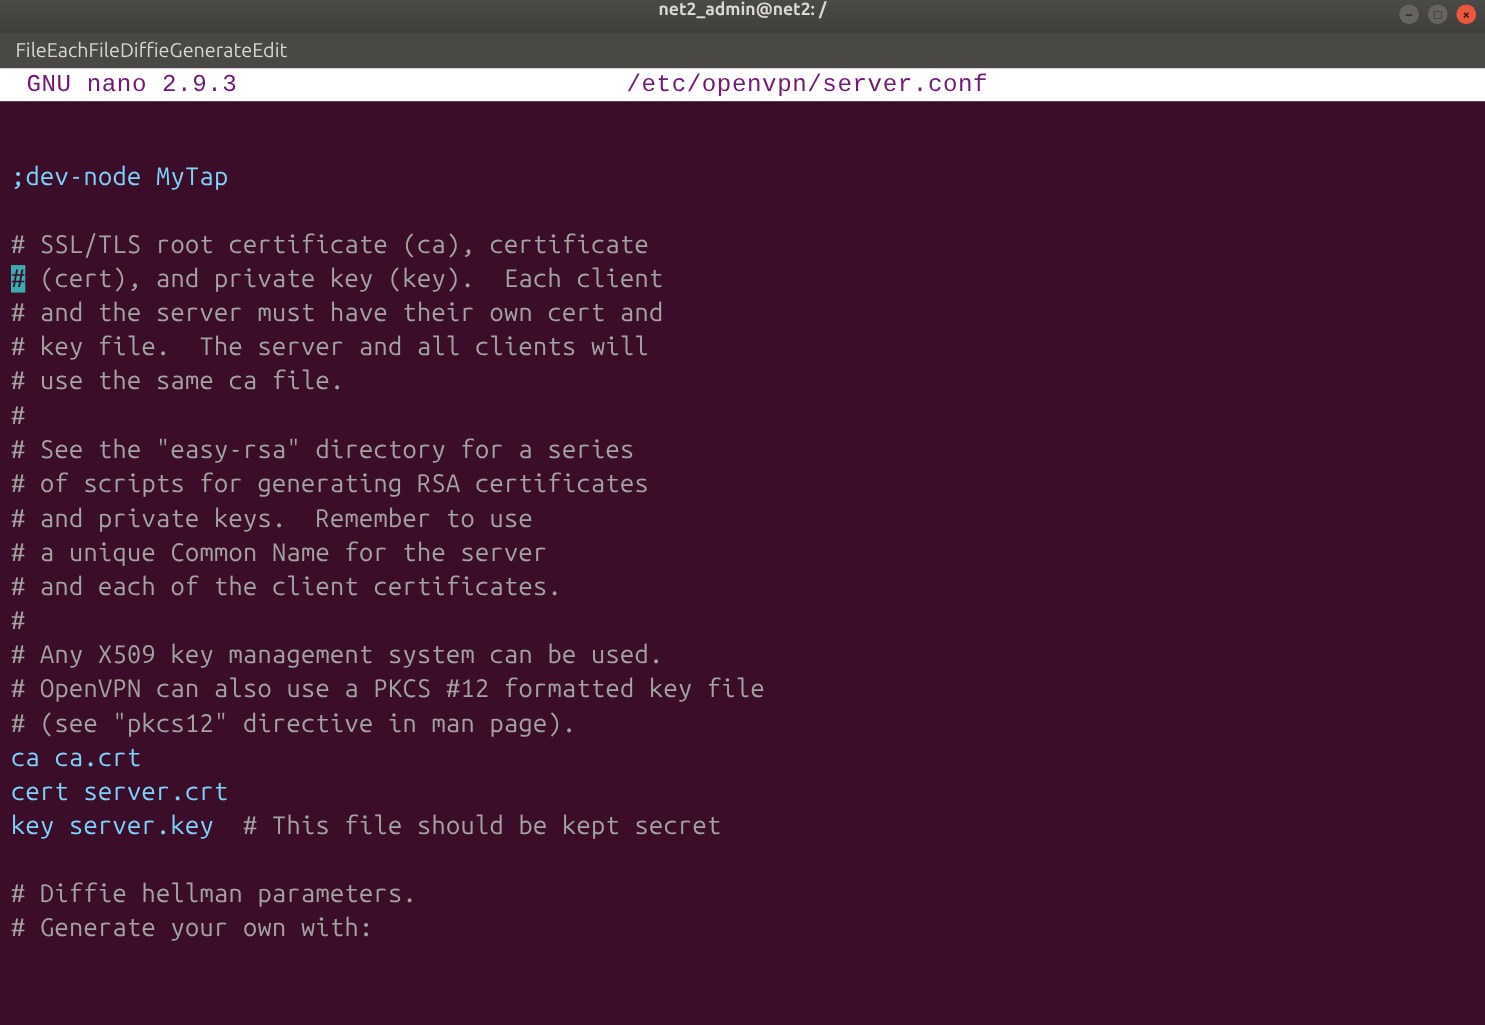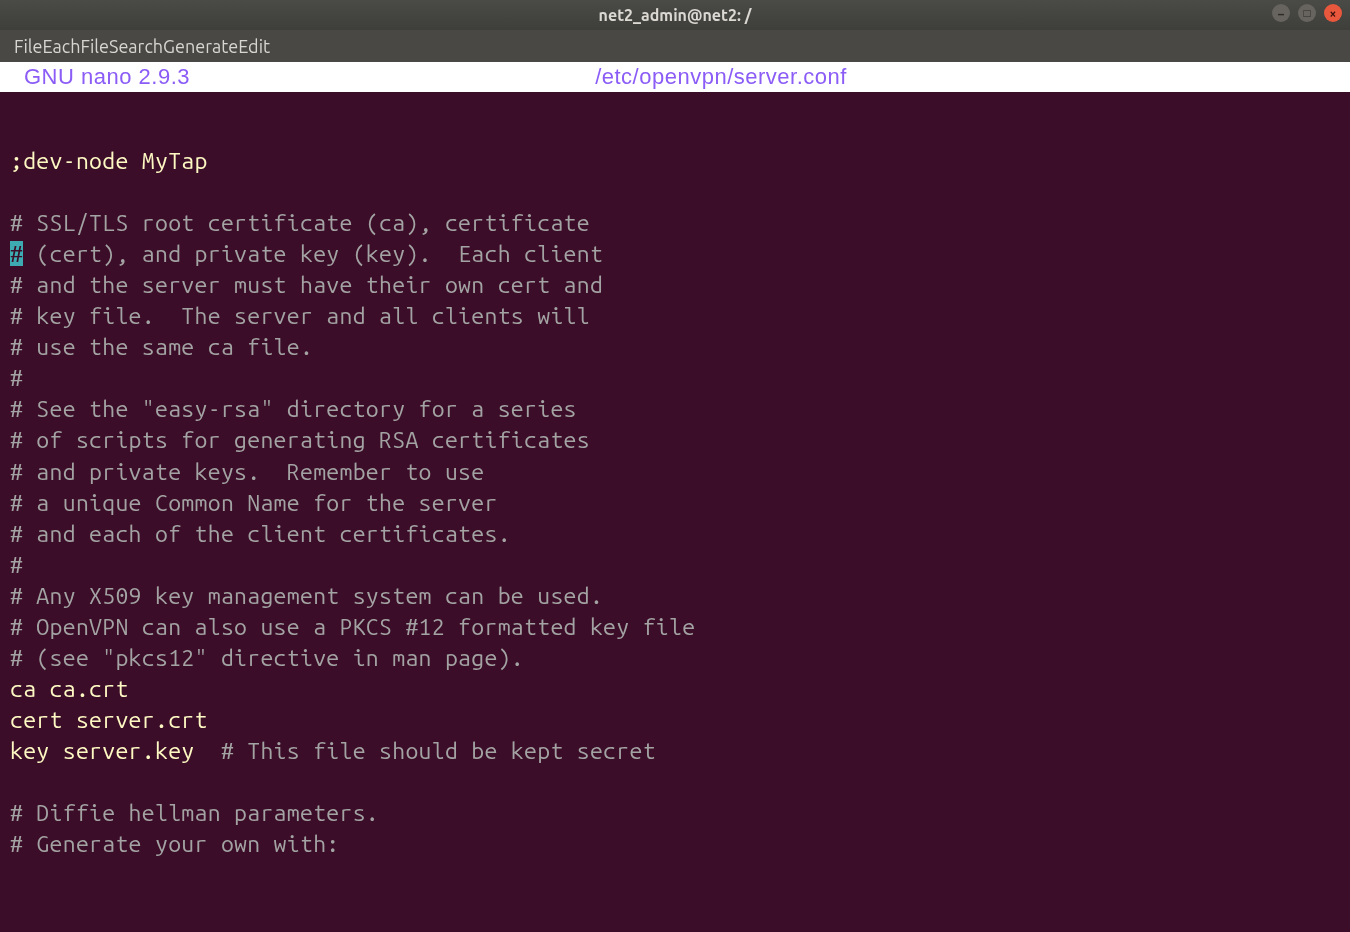--- a/index.html
+++ b/index.html
@@ -11,21 +11,20 @@
       width: 1350px;
       height: 932px;
       background: #3b0d28;
       font-family: "Ubuntu Mono", "DejaVu Sans Mono", monospace;
       overflow: hidden;
     }
     .titlebar {
       height: 30px;
       background: linear-gradient(to bottom, #4a4a46, #3e3e3a);
       display: flex;
-      align-items: center;
       justify-content: center;
       position: relative;
       color: #dcd9d3;
       font-family: Ubuntu, sans-serif;
       font-weight: bold;
       font-size: 16px;
     }
     .window-controls {
       position: absolute;
       right: 8px;
@@ -55,25 +54,25 @@
       font-family: Ubuntu, sans-serif;
       font-size: 18px;
       color: #d8d6d0;
     }
     .menubar span {
       cursor: pointer;
     }
     .nano-statusbar {
       height: 30px;
       background: #ffffff;
-      color: #8b5cf6;
+      color: #701a75;
       display: flex;
       align-items: center;
       font-size: 22px;
-      font-family: Liberation Sans, sans-serif;
+      font-family: Liberation Mono, monospace;
       padding: 0 18px;
       letter-spacing: 0.5px;
     }
     .nano-left {
       flex: 0 0 auto;
       padding-left: 6px;
     }
     .nano-center {
       flex: 1;
       text-align: center;
@@ -81,21 +80,21 @@
     }
     .editor {
       padding: 22px 10px 0 10px;
       font-size: 23px;
       line-height: 1.35;
       white-space: pre;
       font-family: "Ubuntu Mono","DejaVu Sans Mono", monospace;
       letter-spacing: 0.3px;
     }
     .line { display: block; min-height: 1.35em;}
-    .plain { color: #fef9c3; }
+    .plain { color: #7dd3fc; }
     .comment { color: #a3a3a3; }
     .cursor {
       background: #3dabb1;
       color: #3b0d28;
     }
   </style>
 </head>
 <body>
 
 <div class="titlebar">
@@ -104,21 +103,21 @@
     <div class="win-btn win-min">–</div>
     <div class="win-btn win-max">□</div>
     <div class="win-btn win-close">×</div>
   </div>
 </div>
 
 <div class="menubar">
   <span>File</span>
   <span>Each</span>
   <span>File</span>
-  <span>Search</span>
+  <span>Diffie</span>
   <span>Generate</span>
   <span>Edit</span>
 </div>
 
 <div class="nano-statusbar">
   <span class="nano-left">  GNU nano 2.9.3</span>
   <span class="nano-center">/etc/openvpn/server.conf</span>
 </div>
 
 <div class="editor" id="editor"><div class="line"><span class="plain">&nbsp;</span></div><div class="line"><span class="plain">;dev-node MyTap</span></div><div class="line"><span class="plain">&nbsp;</span></div><div class="line"><span class="comment"># SSL/TLS root certificate (ca), certificate</span></div><div class="line"><span class="cursor">#</span><span class="comment"> (cert), and private key (key).  Each client</span></div><div class="line"><span class="comment"># and the server must have their own cert and</span></div><div class="line"><span class="comment"># key file.  The server and all clients will</span></div><div class="line"><span class="comment"># use the same ca file.</span></div><div class="line"><span class="comment">#</span></div><div class="line"><span class="comment"># See the "easy-rsa" directory for a series</span></div><div class="line"><span class="comment"># of scripts for generating RSA certificates</span></div><div class="line"><span class="comment"># and private keys.  Remember to use</span></div><div class="line"><span class="comment"># a unique Common Name for the server</span></div><div class="line"><span class="comment"># and each of the client certificates.</span></div><div class="line"><span class="comment">#</span></div><div class="line"><span class="comment"># Any X509 key management system can be used.</span></div><div class="line"><span class="comment"># OpenVPN can also use a PKCS #12 formatted key file</span></div><div class="line"><span class="comment"># (see "pkcs12" directive in man page).</span></div><div class="line"><span class="plain">ca ca.crt</span></div><div class="line"><span class="plain">cert server.crt</span></div><div class="line"><span class="plain">key server.key  </span><span class="comment"># This file should be kept secret</span></div><div class="line"><span class="plain">&nbsp;</span></div><div class="line"><span class="comment"># Diffie hellman parameters.</span></div><div class="line"><span class="comment"># Generate your own with:</span></div></div>

